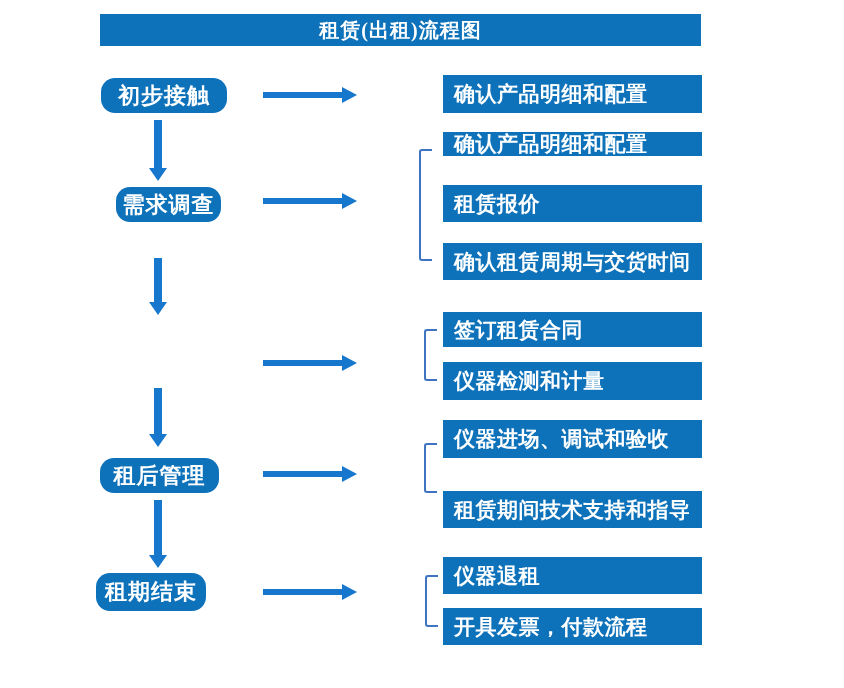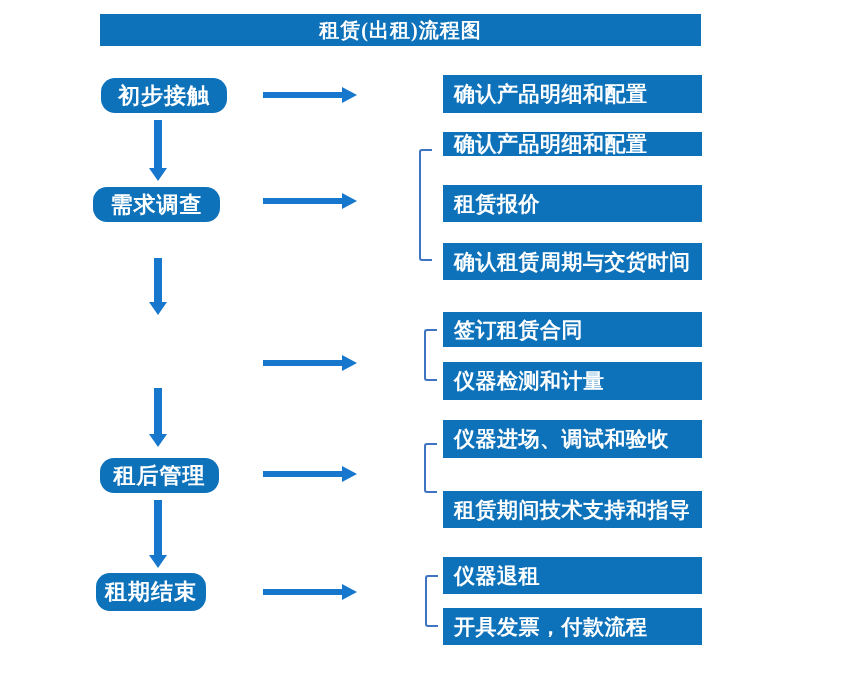--- a/index.html
+++ b/index.html
@@ -82,21 +82,21 @@
 </head>
 <body>
 
 <div class="canvas">
 
   <div class="titlebar">
     <span>租赁(出租)流程图</span>
   </div>
 
   <div class="lbox" style="left:101px;top:78px;width:126px;height:35px">初步接触</div>
-  <div class="lbox" style="left:93px;top:187px;width:127px;height:35px">需求调查</div>
+  <div class="lbox" style="left:116px;top:187px;width:105px;height:35px">需求调查</div>
   <div class="lbox" style="left:100px;top:458px;width:119px;height:35px">租后管理</div>
   <div class="lbox" style="left:96px;top:573px;width:110px;height:38px">租期结束</div>
 
   <div class="varrow" style="top:120px;height:61px"></div>
   <div class="varrow" style="top:258px;height:57px"></div>
   <div class="varrow" style="top:388px;height:59px"></div>
   <div class="varrow" style="top:500px;height:68px"></div>
 
   <div class="harrow" style="top:87px"></div>
   <div class="harrow" style="top:193px"></div>

